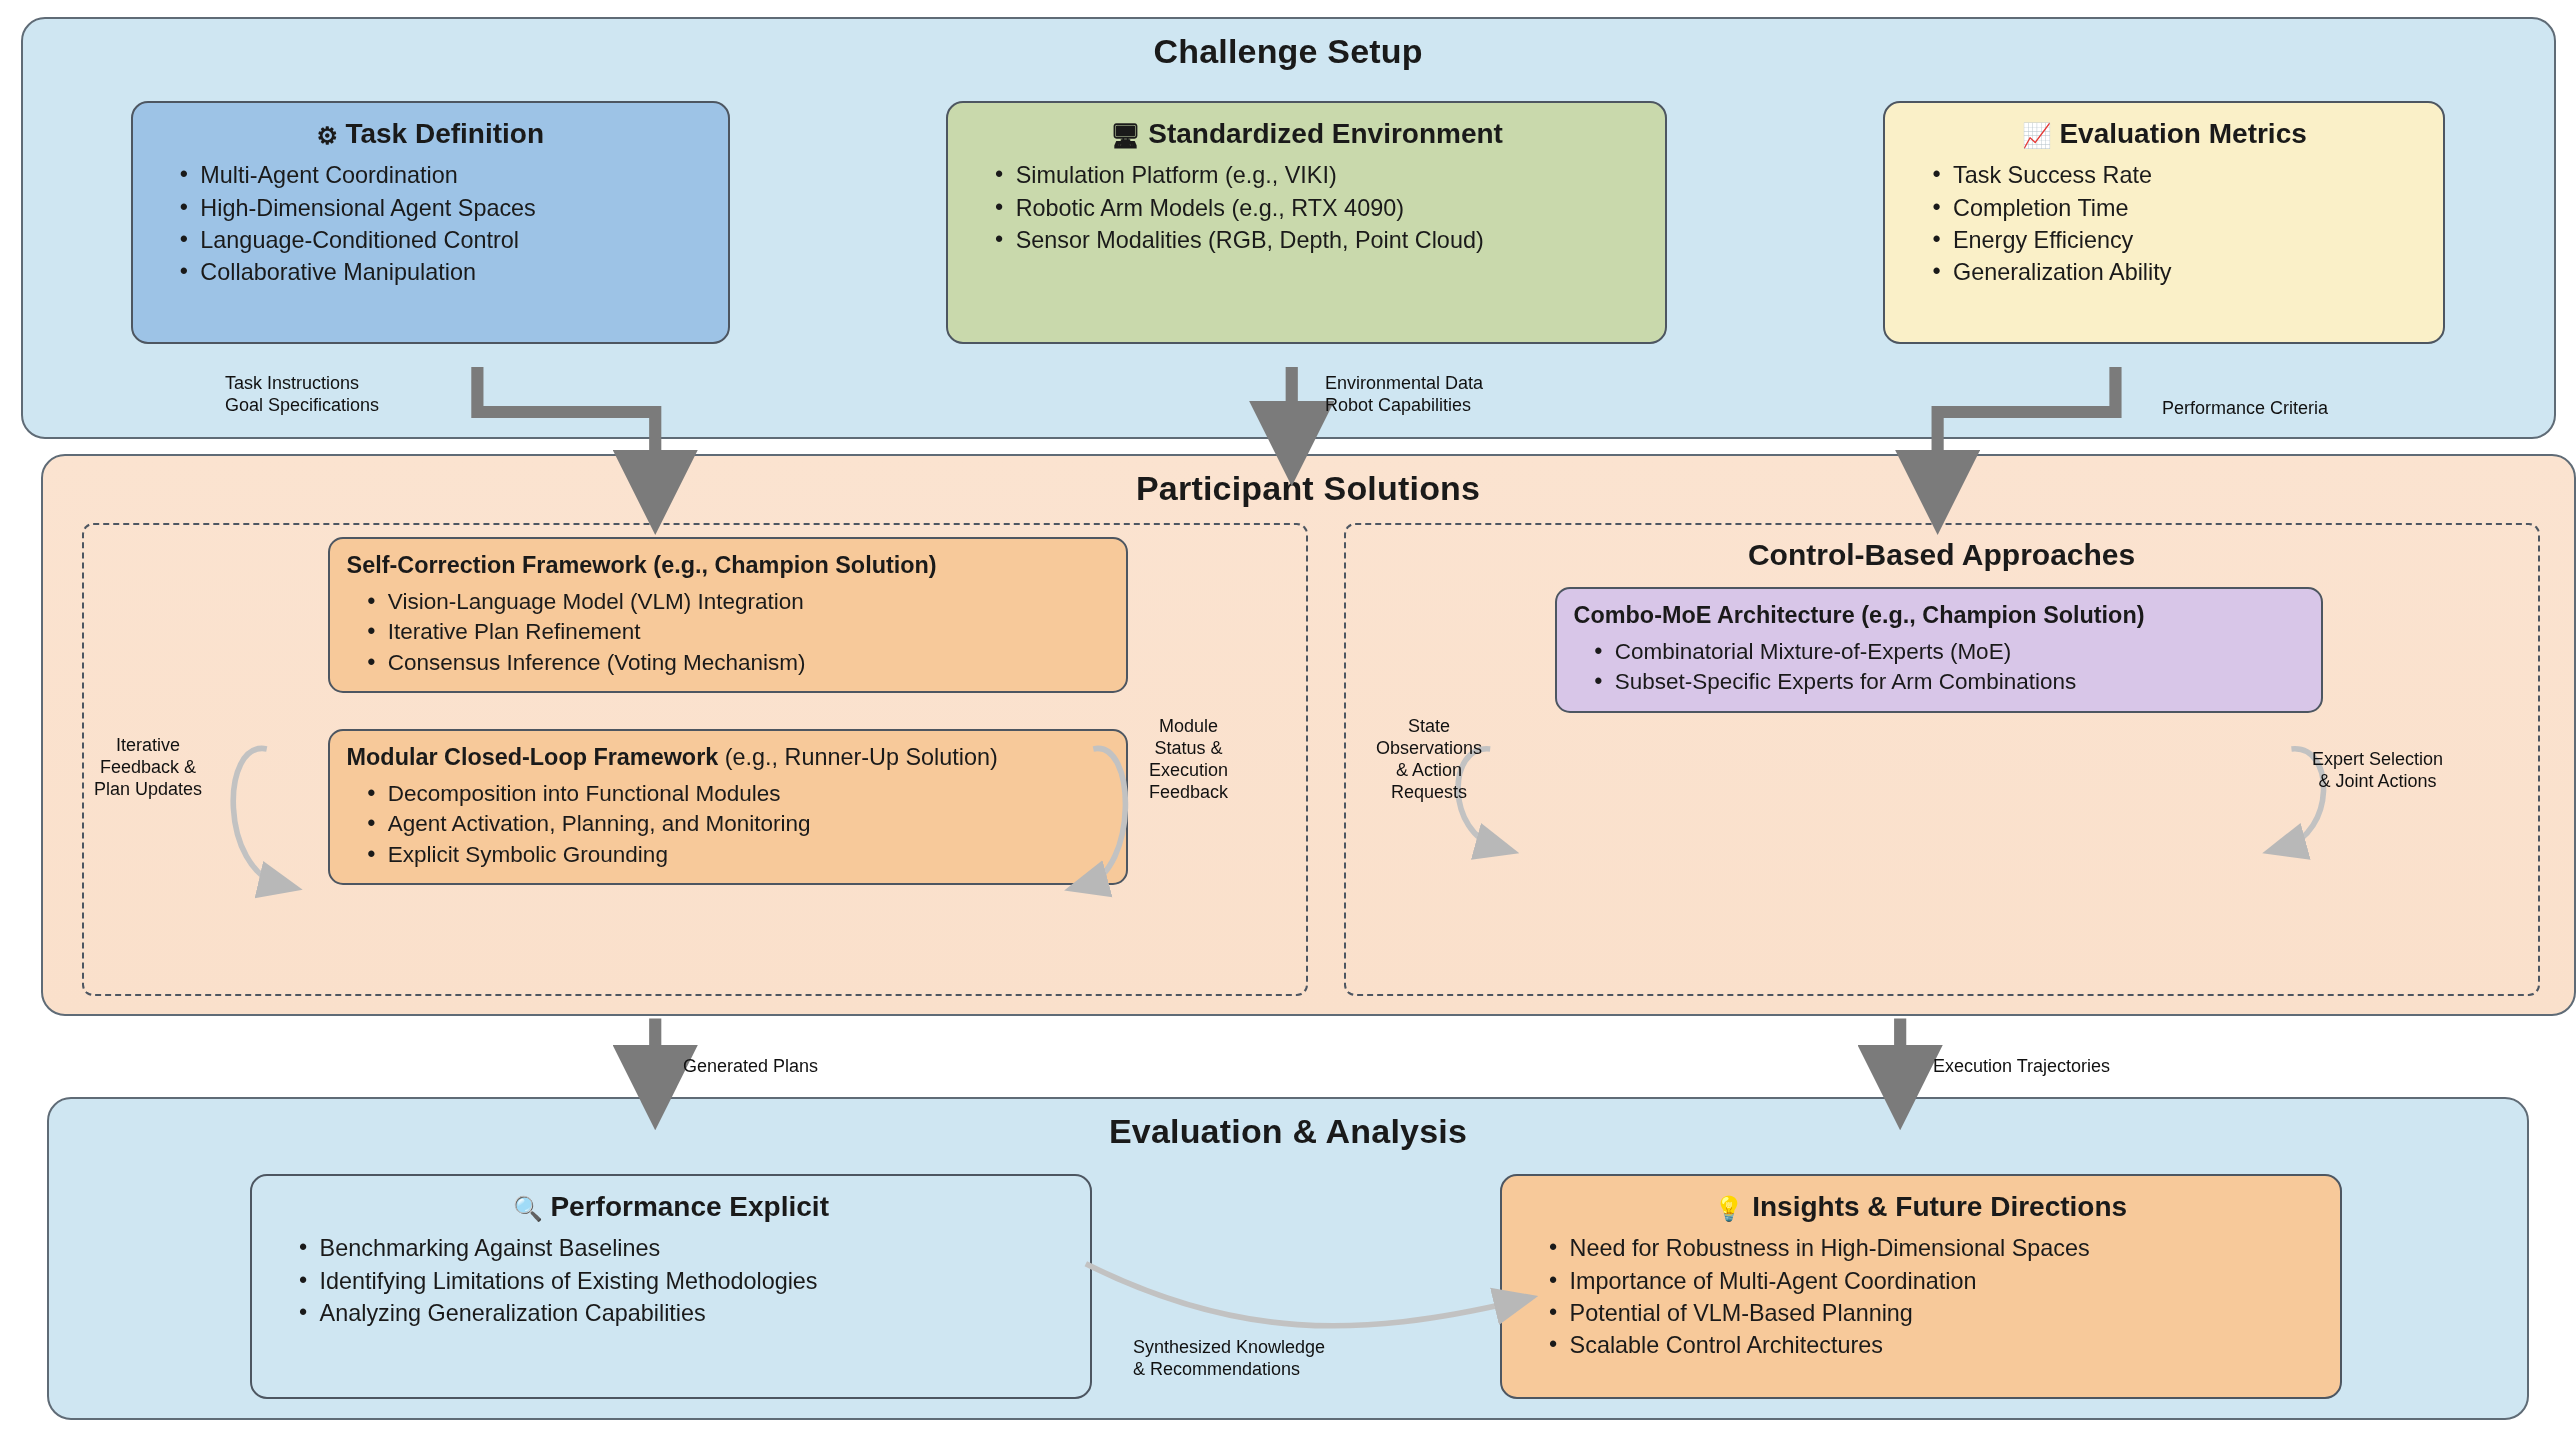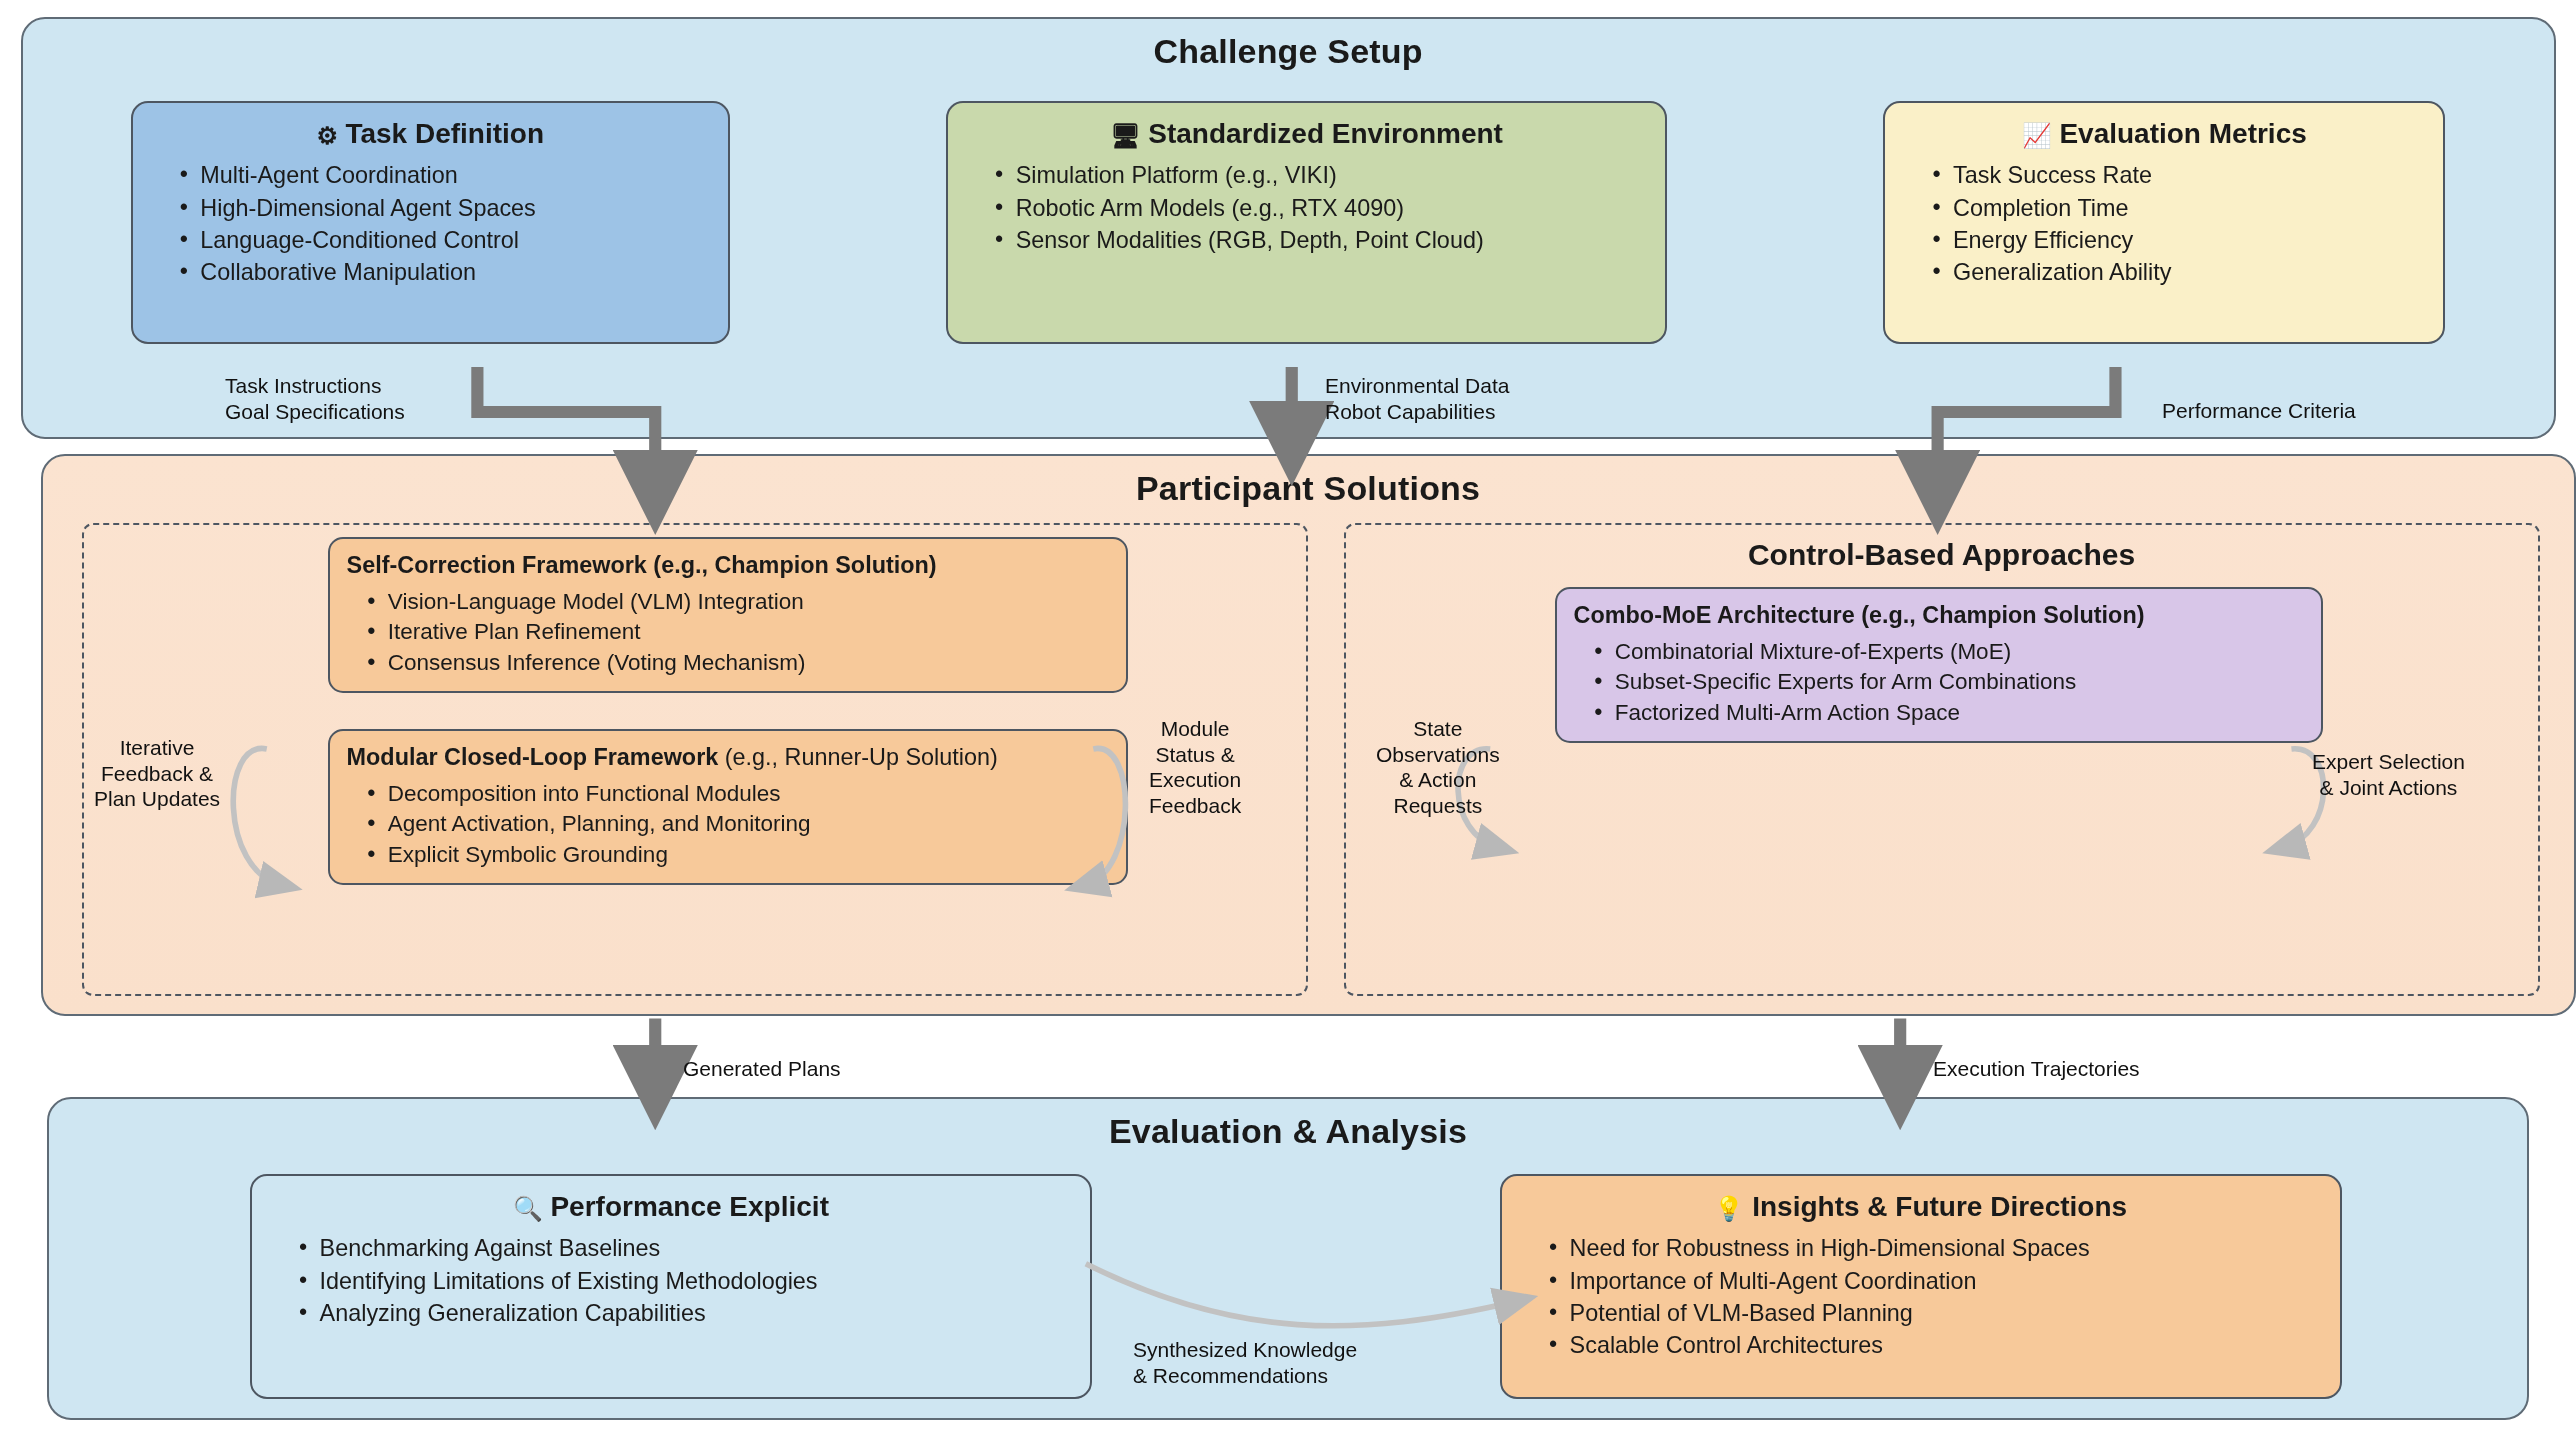--- a/index.html
+++ b/index.html
@@ -228,21 +228,21 @@
   svg.overlay {
     position: absolute;
     left: 0;
     top: 0;
     width: 2576px;
     height: 1438px;
     pointer-events: none;
   }
   .edge-label {
     position: absolute;
-    font-size: 21px;
+    font-size: 18px;
     line-height: 1.22;
     color: #111;
     white-space: pre;
   }
 </style>
 </head>
 <body>
 
 <div class="page">
 
@@ -321,21 +321,20 @@
       </ul>
     </div>
 
     <div class="card-sub-purple" id="ctrlA">
       <div class="sub-head">
         <span>Combo-MoE Architecture (e.g., Champion Solution)</span><span class="light"></span>
       </div>
       <ul class="bullets">
         <li>Combinatorial Mixture-of-Experts (MoE)</li>
         <li>Subset-Specific Experts for Arm Combinations</li>
-        <li>Factorized Multi-Arm Action Space</li>
       </ul>
     </div>
   </div>
 
   <div class="band band-blue" id="row3">
     <div class="band-title">Evaluation &amp; Analysis</div>
     <div class="cards">
 
       <div class="card card-perf">
         <div class="card-title">

